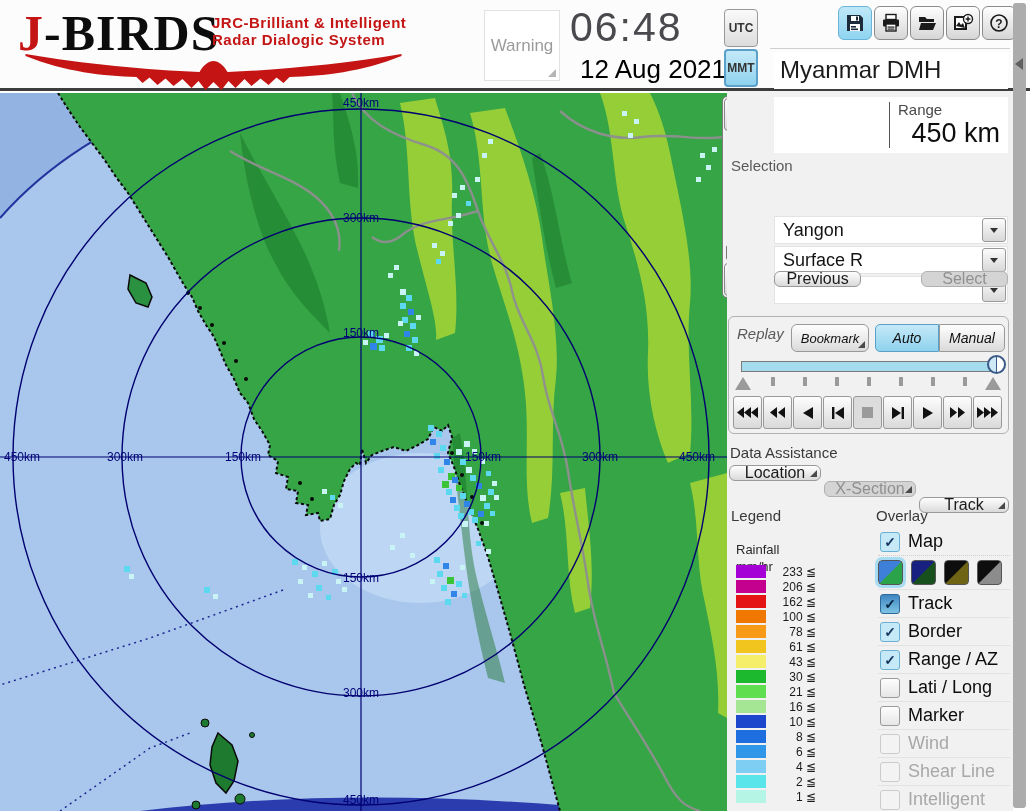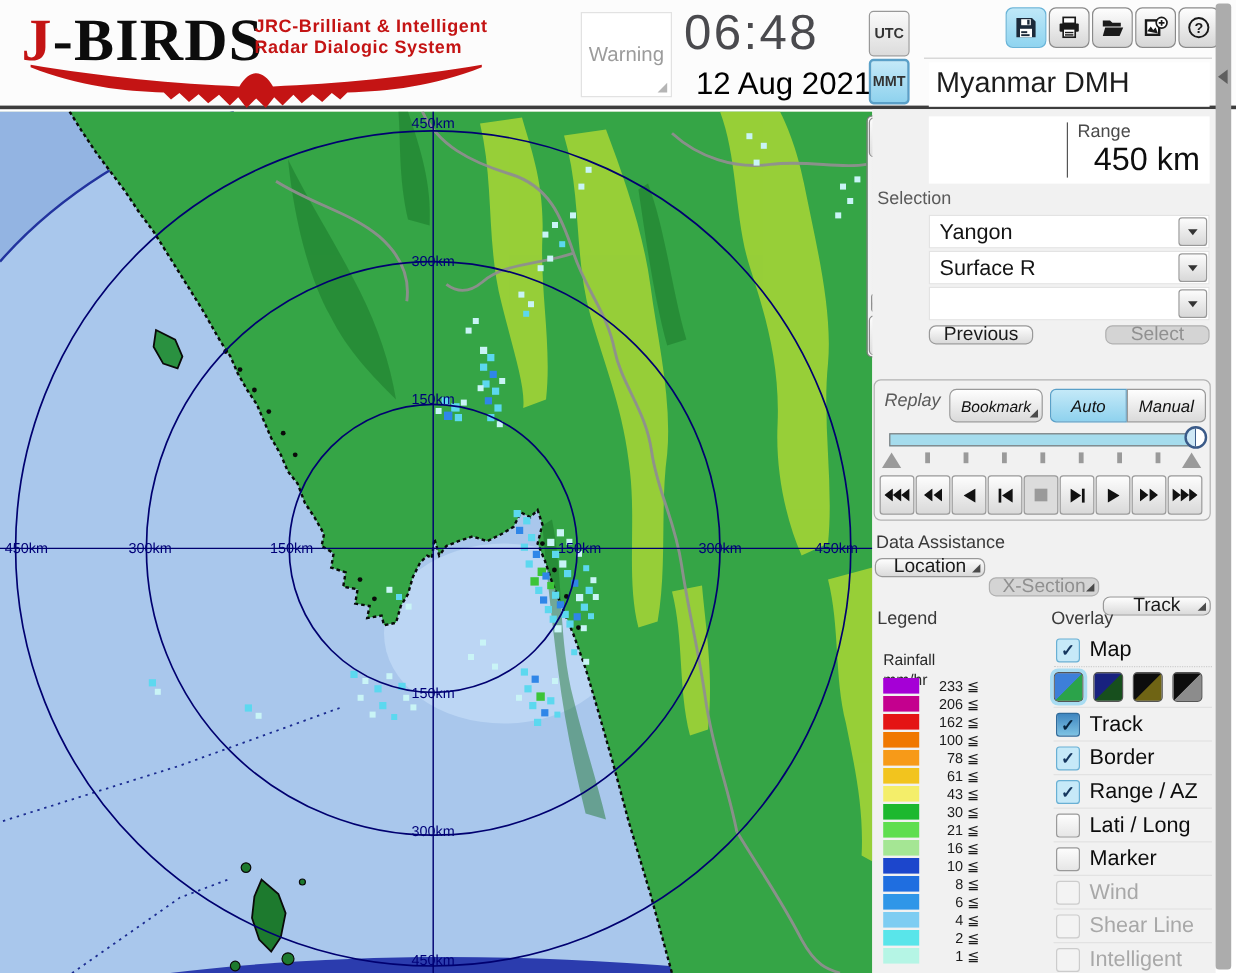--- a/index.html
+++ b/index.html
@@ -41,21 +41,21 @@
     background:#fff; font-size:24px; color:#1c1c1c; padding:4px 0 0 6px; }
 
   
   .edge-strip { position:absolute; left:1013px; top:3px; width:13px; height:805px;
     background:#acacac; border-radius:3px; }
   .edge-arrow { position:absolute; left:2px; top:55px; width:0; height:0;
     border-top:6px solid transparent; border-bottom:6px solid transparent;
     border-right:8px solid #5f5f5f; }
 
   
-  .map-wrap { position:absolute; left:0; top:93px; width:727px; height:718px; background:#fef9c3;text-align:center; }
+  .map-wrap { position:absolute; left:0; top:93px; width:727px; height:718px; background:#fdba74;text-align:center; }
   .map-wrap svg { display:block; }
   .ring { fill:none; stroke:#000070; stroke-width:1.4; }
   .axis { stroke:#000070; stroke-width:1.2; }
   #ring-labels text { fill:#000078; font-size:12px; font-family:"Liberation Sans",sans-serif; }
   .coast { fill:none; stroke:#0a0a0a; stroke-width:2; stroke-dasharray:3 2.5; }
   .grey-bound { fill:none; stroke:#8f8f8f; stroke-width:2.4; opacity:.95; }
   .dotted-sea { fill:none; stroke:#1a2a90; stroke-width:1.5; stroke-dasharray:2 4; }
 
   
   .zoomstrip { position:absolute; left:722px; top:96px; width:37px; height:202px;
@@ -69,21 +69,21 @@
     border:1px solid #777; border-radius:2px;
     background:linear-gradient(#fafafa,#c9c9c9 45%,#8f8f8f 50%,#e8e8e8); cursor:pointer; }
 
   
   .panel-bg { position:absolute; left:727px; top:91px; width:286px; height:720px; background:#f1f1f1; }
   .range-box { position:absolute; left:774px; top:97px; width:234px; height:56px; background:#fff; }
   .range-div { position:absolute; left:115px; top:5px; width:1px; height:46px; background:#555; }
   .range-label { position:absolute; left:124px; top:4px; font-size:15px; color:#4a4a4a; }
   .range-value { position:absolute; right:8px; bottom:4px; font-size:27px; color:#0e0e0e; }
   .sel-label { position:absolute; left:731px; top:157px; font-size:15px; color:#5a5a5a; }
-  .dd { position:absolute; left:774px; width:234px; height:28px; background:#fff; border:1px solid #e3e3e3; }
+  .dd { position:absolute; left:774px; width:234px; height:28px; background:#fff; border:1px solid #e3e3e3;margin-top:37px; }
   .dd .val { position:absolute; left:8px; top:3px; font-size:18px; color:#141414; }
   .dd .btn { position:absolute; right:1px; top:1px; width:24px; height:24px;
     border:1px solid #999; border-radius:3px; background:linear-gradient(#fcfcfc,#d8d8d8);
     display:flex; align-items:center; justify-content:center; cursor:pointer; }
   .dd .btn::after { content:""; border-left:4px solid transparent; border-right:4px solid transparent;
     border-top:5px solid #333; }
   .pbtn { position:absolute; height:16px; border:1px solid #999; border-radius:6px;
     background:linear-gradient(#fefefe,#dadada); font-size:16px; color:#1a1a1a;
     display:flex; align-items:center; justify-content:center; cursor:pointer; }
   .pbtn.disabled { background:#d4d4d4; color:#909090; border-color:#b0b0b0; cursor:default; }

